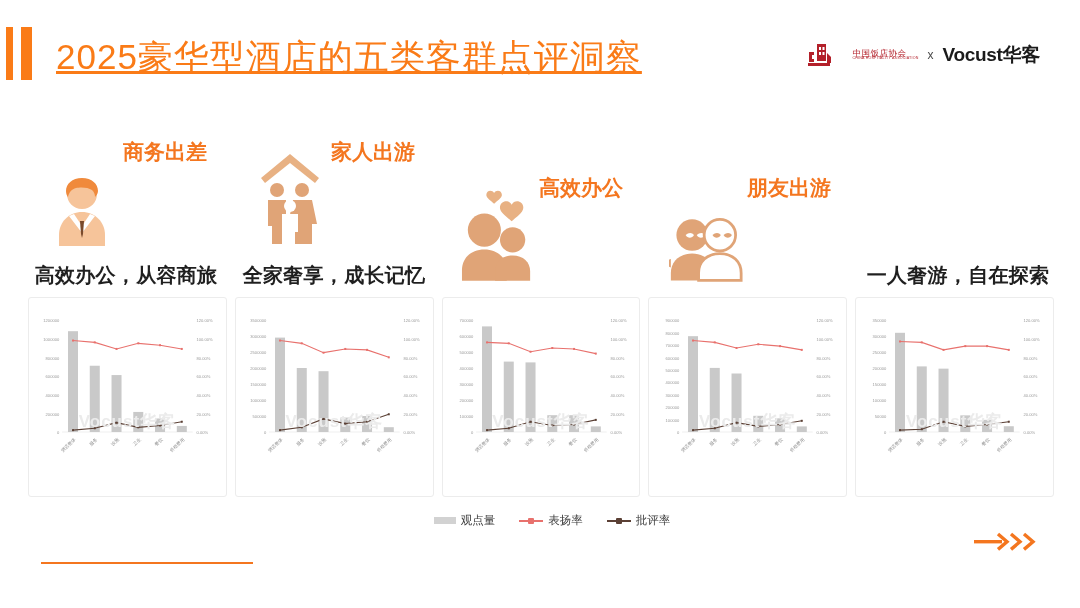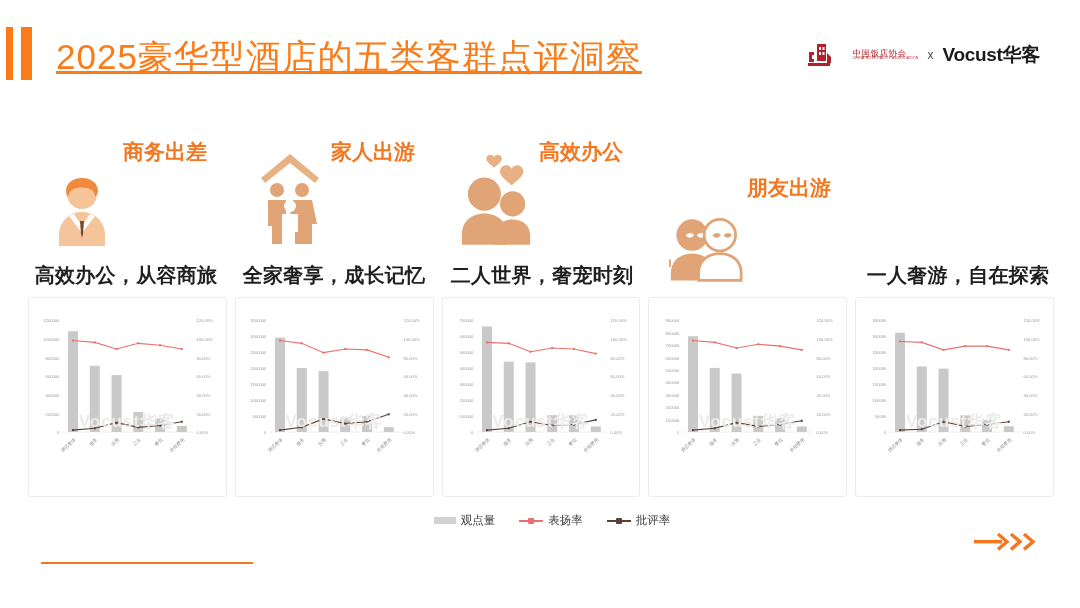--- a/index.html
+++ b/index.html
@@ -173,21 +173,20 @@
           <path d="M34 8 c-2-4-8-3-8 2 0 3 5 6 8 9 3-3 8-6 8-9 0-5-6-6-8-2z" fill="#E8B183"></path>
           <path d="M52 20 c-3-6-12-4-12 3 0 5 8 10 12 14 4-4 12-9 12-14 0-7-9-9-12-3z" fill="#E8B183"></path>
           <circle cx="24" cy="46" r="17" fill="#E0A477"></circle>
           <path d="M24 66 c-14 0-23 9-23 21 v11 h46 v-11 c0-12-9-21-23-21z" fill="#E0A477"></path>
           <circle cx="53" cy="56" r="13" fill="#E0A477"></circle>
           <path d="M53 72 c-11 0-18 7-18 16 v10 h36 v-10 c0-9-7-16-18-16z" fill="#E0A477"></path>
         </svg>
       </span>
       <span class="persona-name">高效办公</span>
     </div>
-    <div class="persona-sub">二人世界，奢宠时刻</div>
   </div>
 
   <div class="persona">
     <div class="persona-top">
       <span class="persona-icon">
         <svg width="80" height="72" viewBox="0 0 80 72">
           <circle cx="25" cy="22" r="17" fill="#E0A477"></circle>
           <path d="M25 42 c-14 0-23 9-23 21 v8 h46 v-8 c0-12-9-21-23-21z" fill="#E0A477"></path>
           <path d="M2 48 c-5 1-6 8 0 9 z" fill="#E0A477"></path>
           <path d="M18 22 c3-3 7-3 9 0 -2 4-7 4-9 0z" fill="#ffffff"></path>

